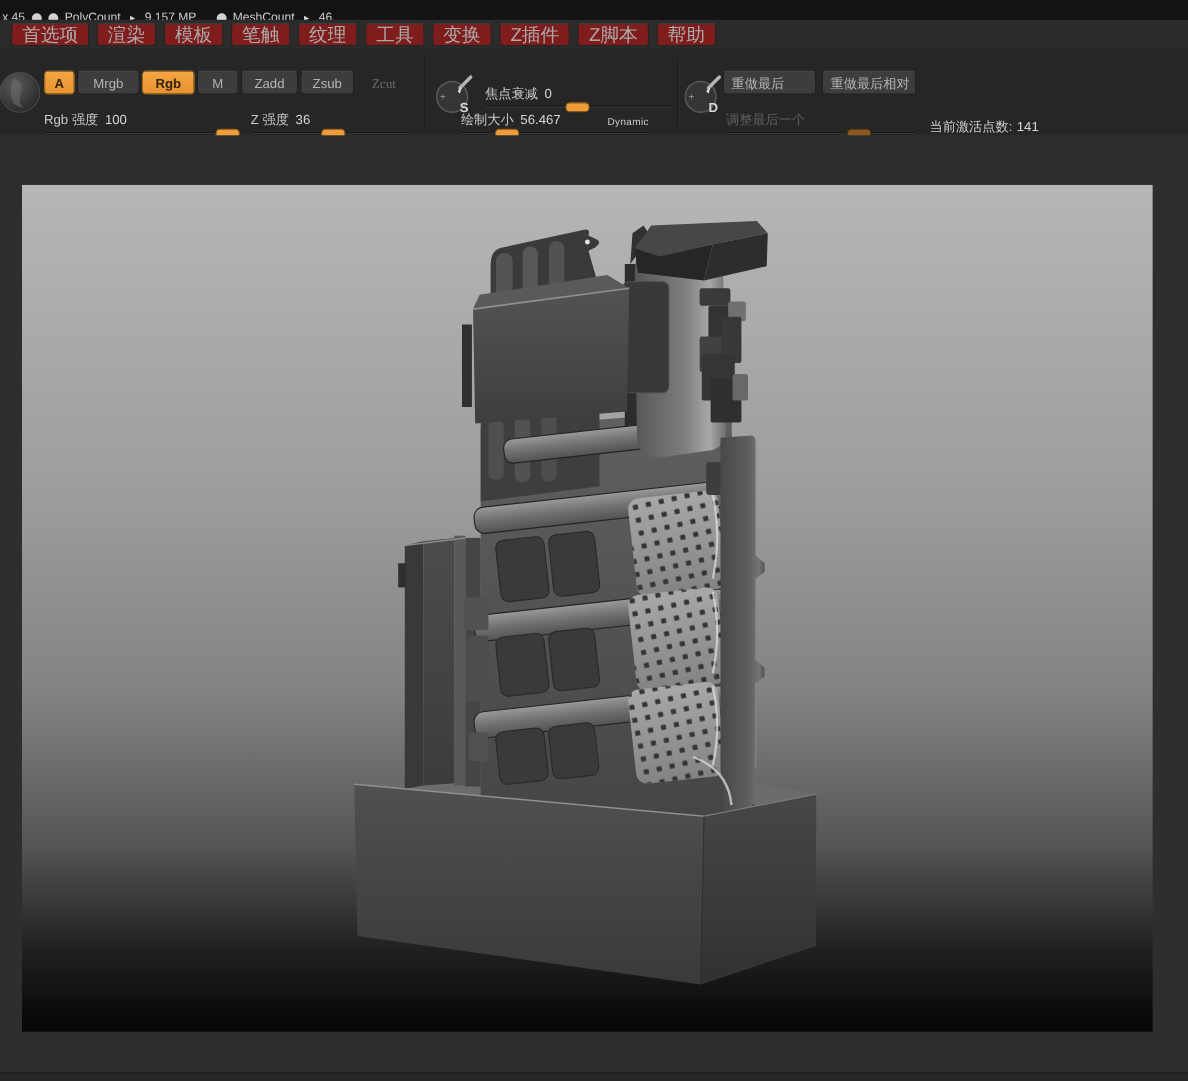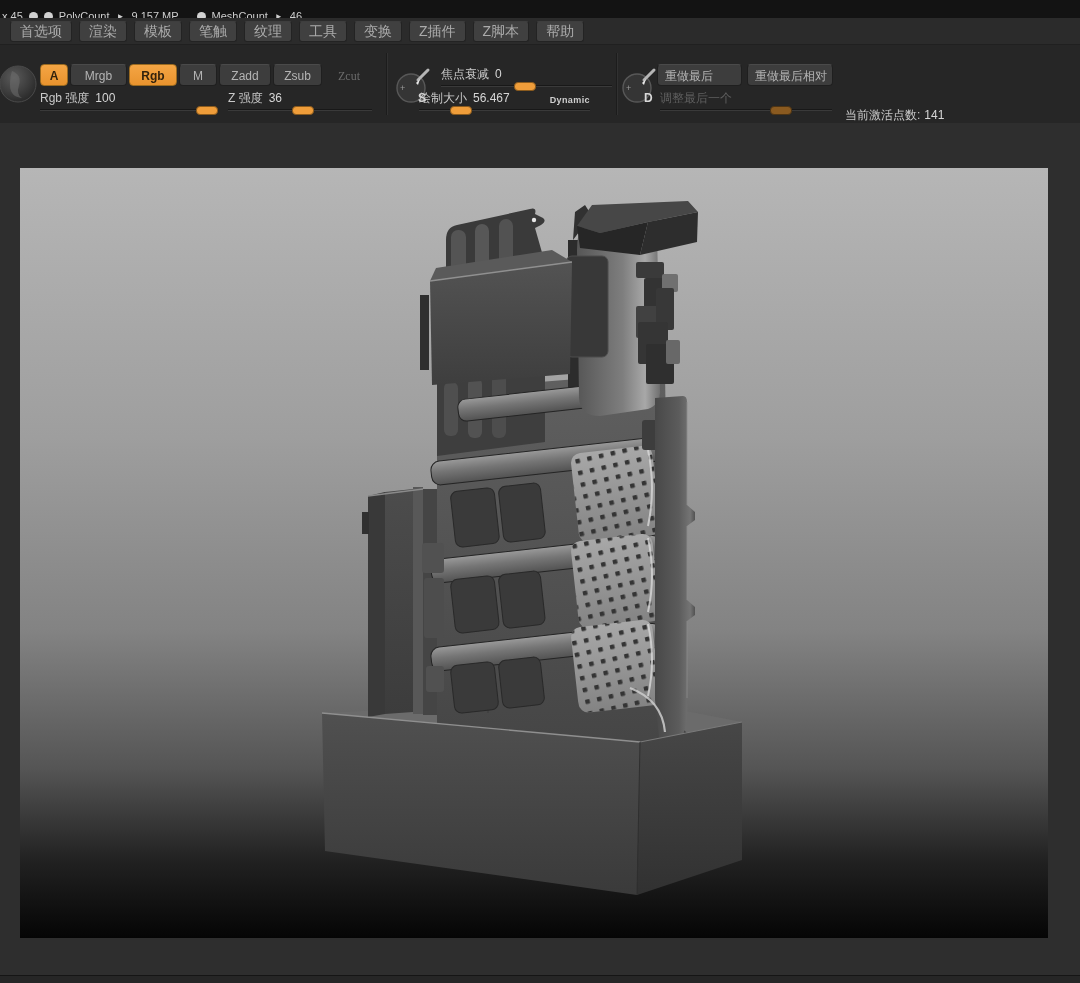--- a/index.html
+++ b/index.html
@@ -9,36 +9,36 @@
   
   .topbar{position:absolute;left:0;top:0;width:100%;height:32px;background:#131313;
           display:flex;align-items:center;gap:6px;padding-left:2px;box-sizing:border-box;
           color:#cfcfcf;font-size:11px;white-space:nowrap;}
   .dot{display:inline-block;width:9px;height:9px;border-radius:50%;background:#d2d2d2;}
   .tb-arrow{font-size:8px;color:#cfcfcf;margin:0 1px;}
   
   .menubar{position:absolute;left:0;top:18px;width:100%;height:27px;background:#2b2b2b;
            display:flex;align-items:center;gap:7px;padding-left:10px;box-sizing:border-box;
            border-bottom:1px solid #202020;}
-  .menu-item{height:19px;line-height:19px;padding:0 9px;font-size:14px;color:#ababab;
-             background:#404040;border:1px solid #232323;border-top-color:#3e3e3e;
+  .menu-item{height:19px;line-height:19px;padding:0 9px;font-size:17px;color:#ababab;
+             background:#7f1d1d;border:1px solid #232323;border-top-color:#3e3e3e;
              border-radius:3px;cursor:default;}
   
   .toolbar{position:absolute;left:0;top:45px;width:100%;height:78px;background:#262626;}
   .vsep{position:absolute;top:8px;bottom:8px;width:1px;background:#1c1c1c;border-right:1px solid #313131;}
   .btn{position:absolute;height:22px;line-height:22px;text-align:center;font-size:12px;color:#b4b4b4;
        background:#3d3d3d;border:1px solid #1f1f1f;border-top-color:#4a4a4a;border-radius:4px;
        box-sizing:border-box;cursor:default;}
   .btn.orange{background:linear-gradient(#f4a544,#e8932e);color:#33230d;border-color:#9a6a20;font-weight:bold;}
   .btn.ghost{background:transparent;border-color:transparent;color:#6b6b6b;font-family:Liberation Serif, serif;}
   .btn.wide{text-align:left;padding-left:7px;}
-  .slider{position:absolute;height:22px;}
+  .slider{position:absolute;height:22px;margin-top:11px;}
   .slabel{position:relative;font-size:12px;color:#c9c9c9;height:14px;line-height:14px;white-space:nowrap;}
   .slabel .sval{margin-left:6px;color:#d6d6d6;}
-  .dyn{position:absolute;right:0;top:2px;font-size:9px;font-weight:bold;color:#cfcfcf;letter-spacing:.4px;}
+  .dyn{position:absolute;right:0;top:2px;font-size:9px;font-weight:normal;color:#cfcfcf;letter-spacing:.4px;}
   .track{position:absolute;left:0;right:0;bottom:2px;height:1px;background:#181818;border-bottom:1px solid #3a3a3a;}
   .handle{position:absolute;bottom:-2px;width:22px;height:9px;border-radius:4px;background:#ef9d3a;
           border:1px solid #8a5a1d;box-sizing:border-box;}
   .handle.dim{background:#8a5a20;border-color:#4d3414;}
   .dimtext{color:#5f5f5f !important;}
   .stats{position:absolute;left:845px;top:62px;font-size:12px;color:#c9c9c9;line-height:16px;}
   .stats .row{margin-bottom:9px;white-space:nowrap;}
   .stats .v{margin-left:4px;color:#d6d6d6;}
   .icon40{position:absolute;width:42px;height:42px;}
   

